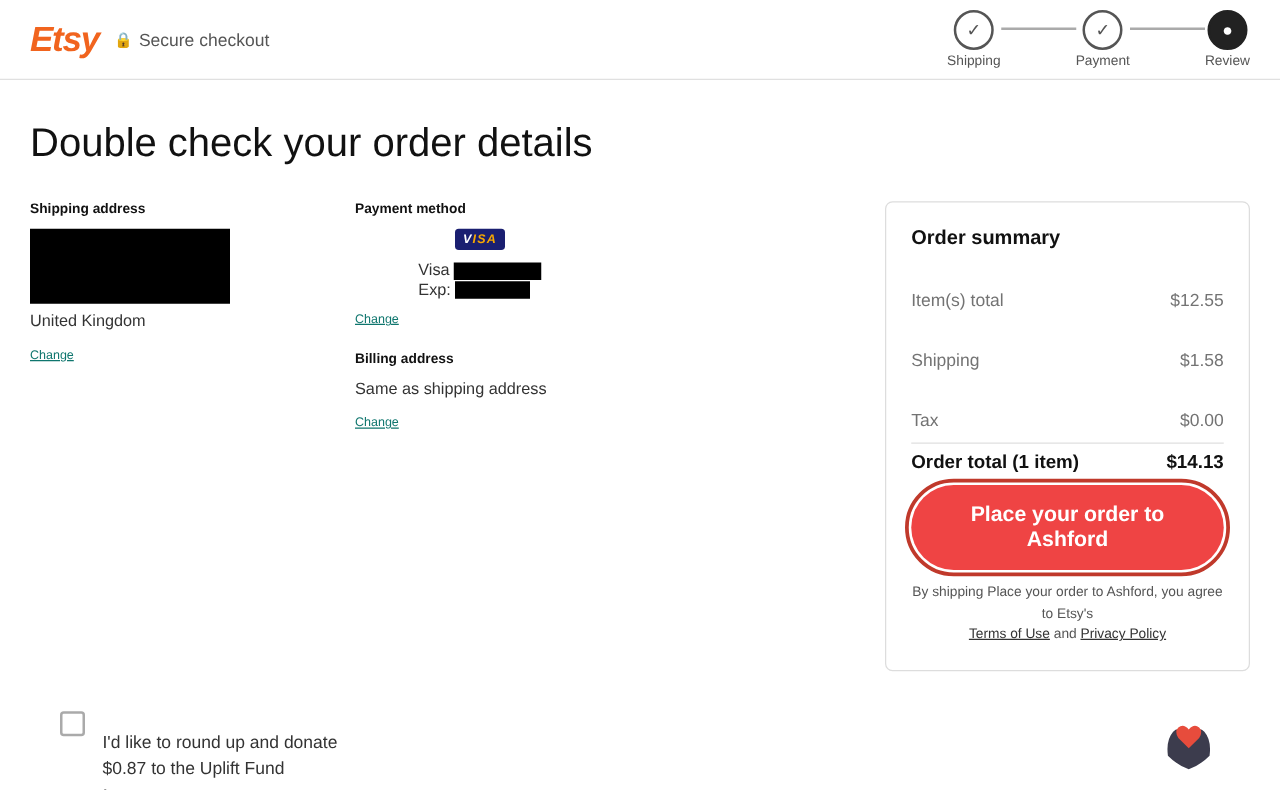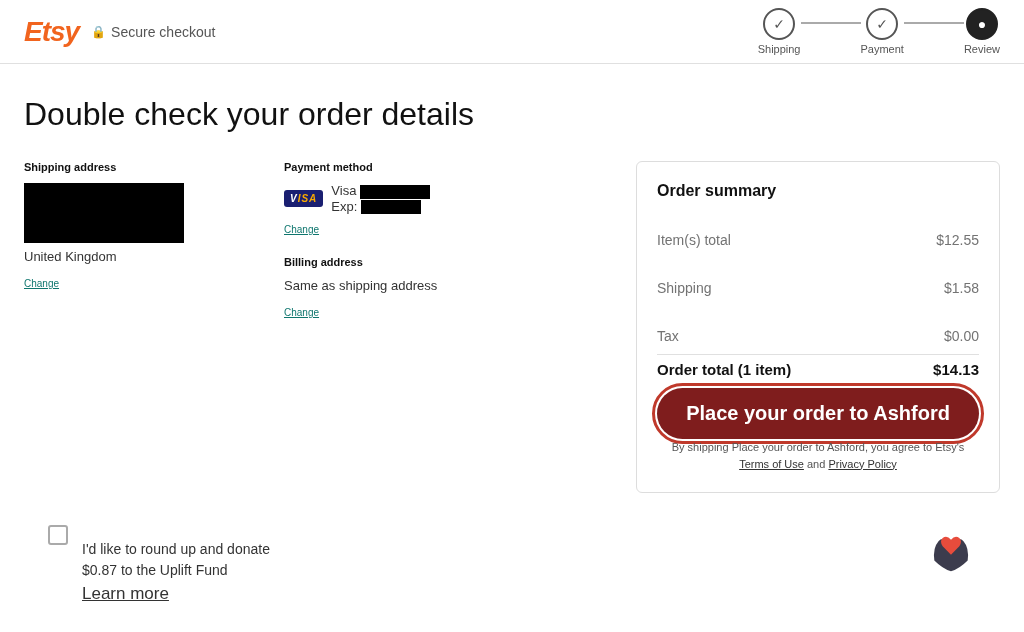--- a/index.html
+++ b/index.html
@@ -99,21 +99,21 @@
 
     .content-grid {
       display: flex;
       gap: 24px;
       align-items: flex-start;
     }
     .left-panel {
       flex: 1;
     }
     .right-panel {
-      width: 364px;
+      width: 292px;
       flex-shrink: 0;
     }
 
     
     .info-columns {
       display: flex;
       gap: 60px;
     }
     .info-col {
       min-width: 200px;
@@ -140,20 +140,21 @@
       color: #0f766e;
       text-decoration: underline;
       cursor: pointer;
     }
 
     .visa-row {
       display: flex;
       align-items: center;
       gap: 8px;
       margin-bottom: 6px;
+      flex-direction: column;
     }
     .visa-badge {
       background: #1a1f71;
       color: #fff;
       font-size: 10px;
       font-weight: bold;
       font-style: italic;
       padding: 3px 6px;
       border-radius: 3px;
       letter-spacing: 1px;
@@ -222,28 +223,29 @@
     .local-taxes-text {
       font-size: 12px;
       color: #555;
       margin-bottom: 14px;
       overflow: hidden;
       white-space: nowrap;
       text-overflow: ellipsis;
     }
     .place-order-btn {
       width: 100%;
-      background: #7f1d1d;
+      background: #ef4444;
       color: #fff;
       border: none;
       border-radius: 40px;
       padding: 14px 20px;
-      font-size: 20px;
+      font-size: 17px;
       font-weight: 600;
       cursor: pointer;
+      margin-bottom: 10px;
       outline: 3px solid #c0392b;
       outline-offset: 2px;
     }
     .terms-text {
       font-size: 11px;
       color: #555;
       text-align: center;
       line-height: 1.5;
     }
     .terms-link {

